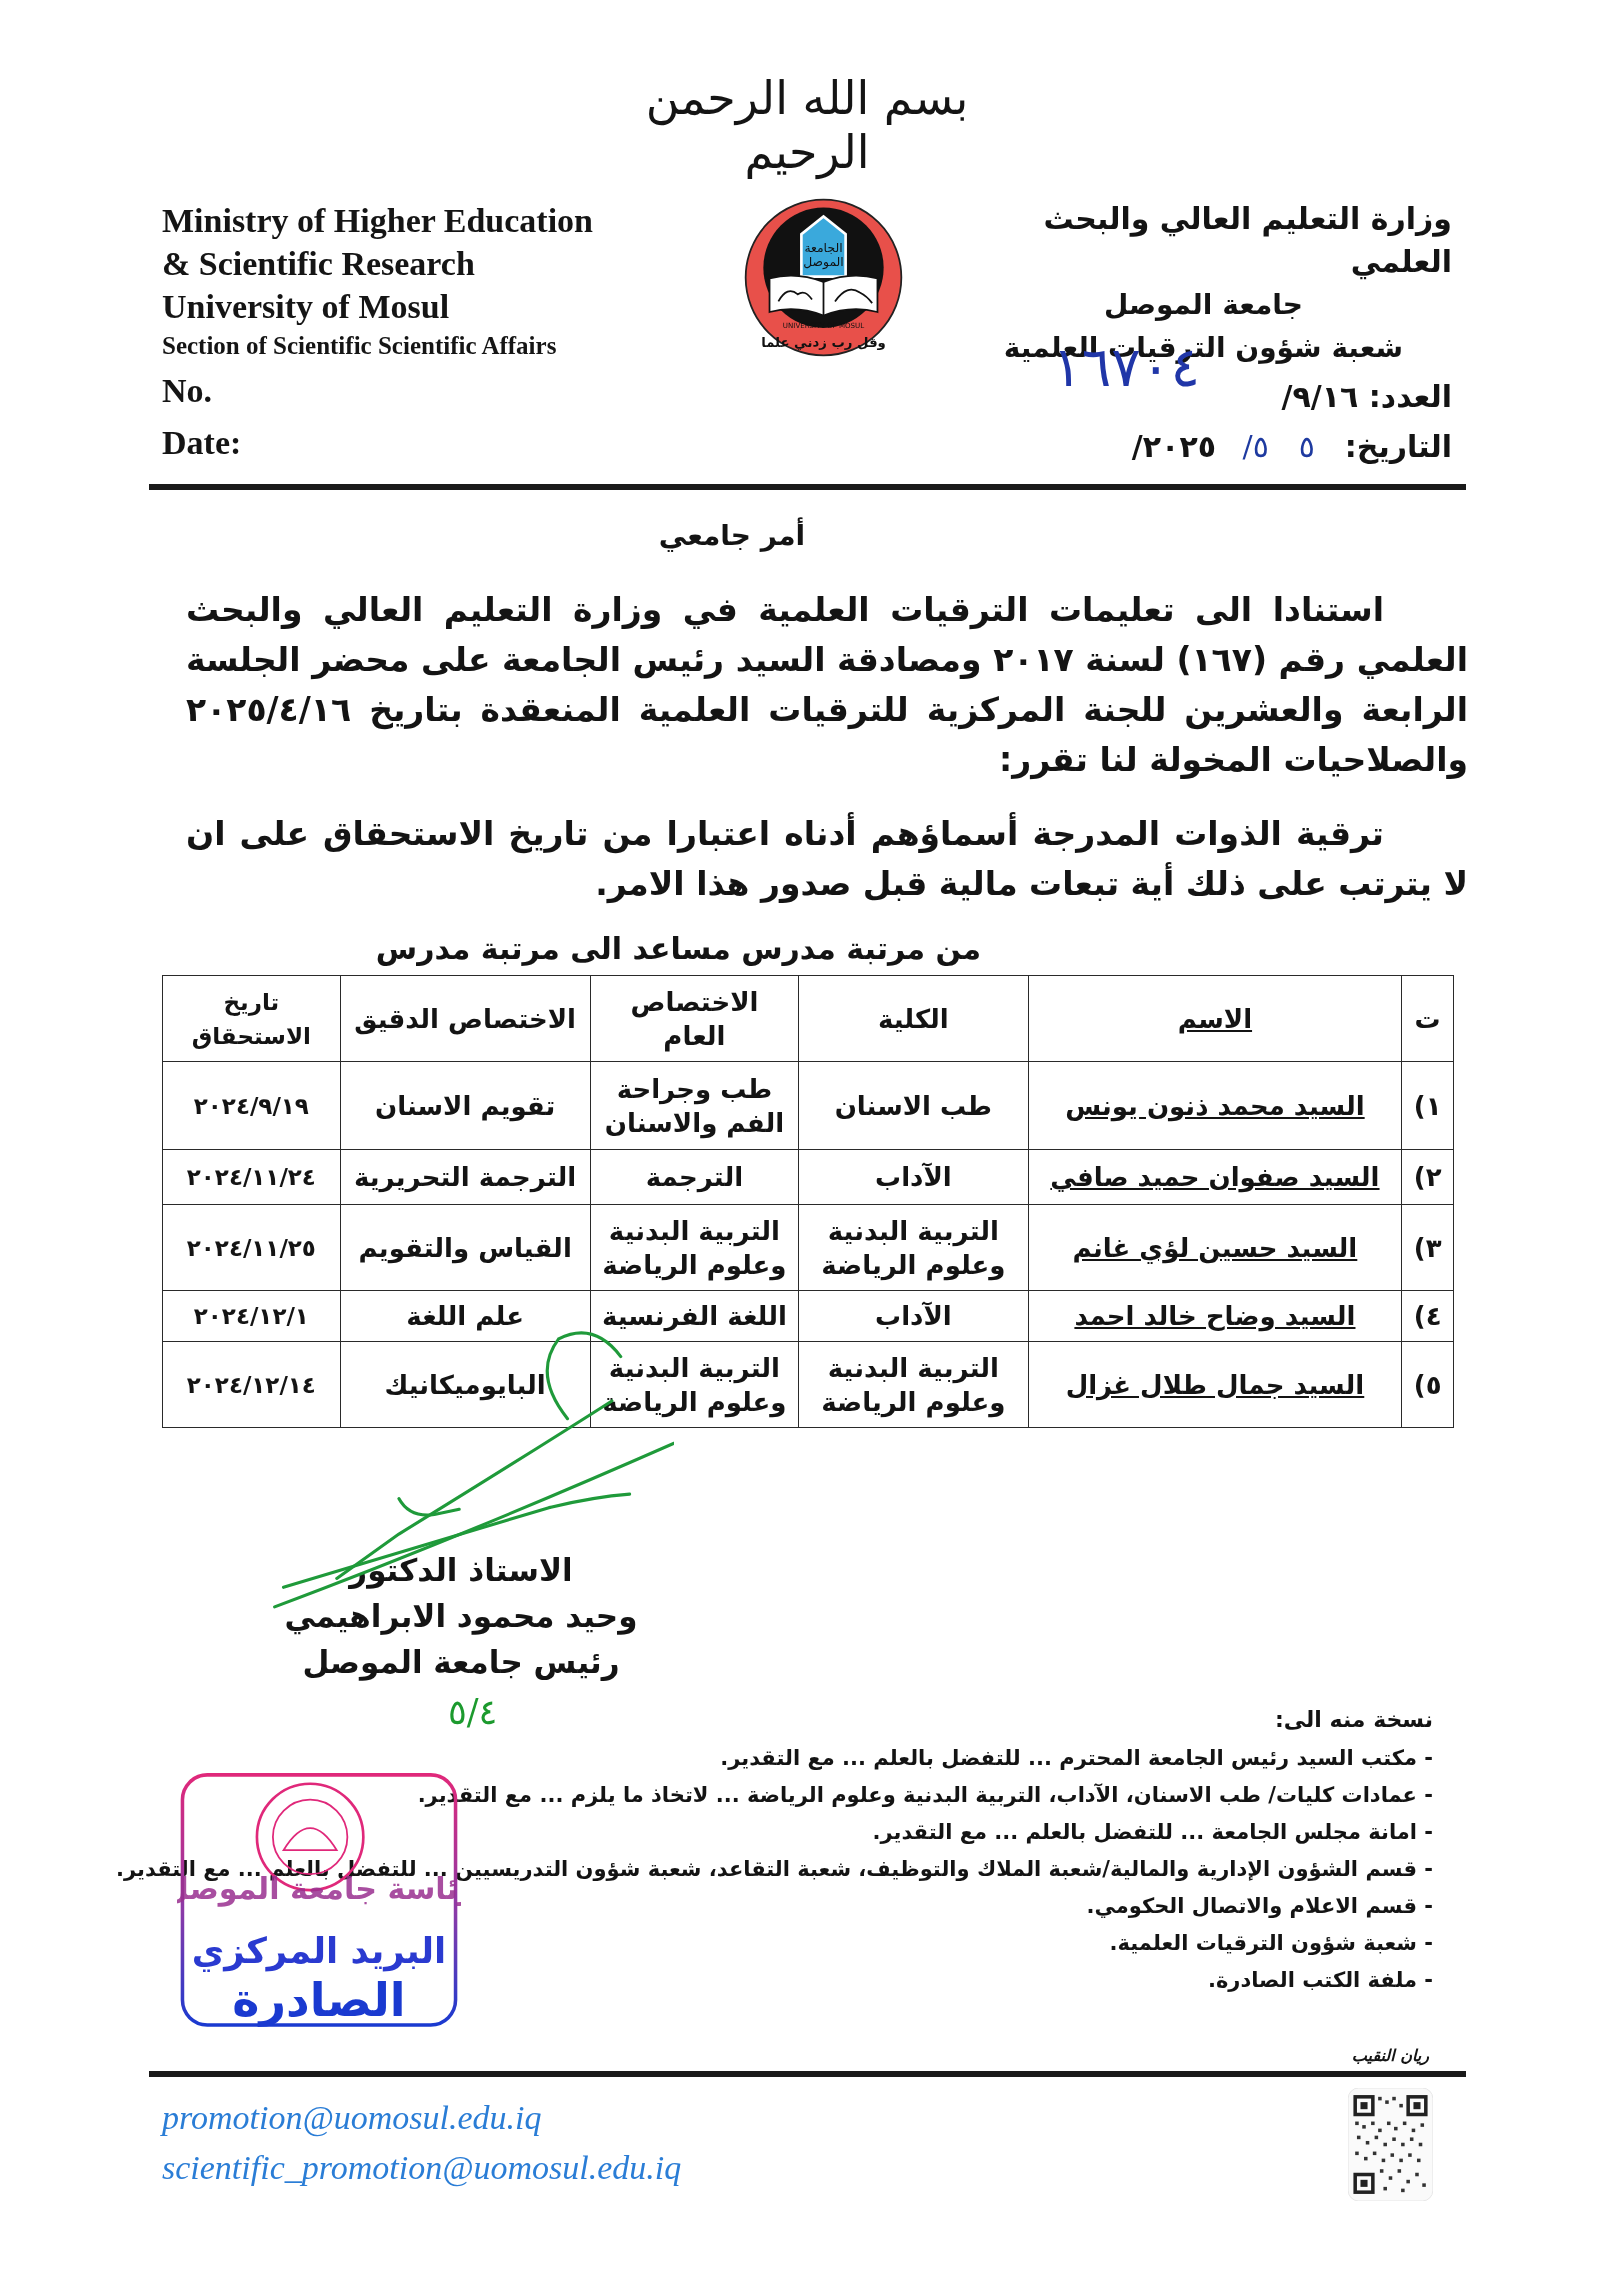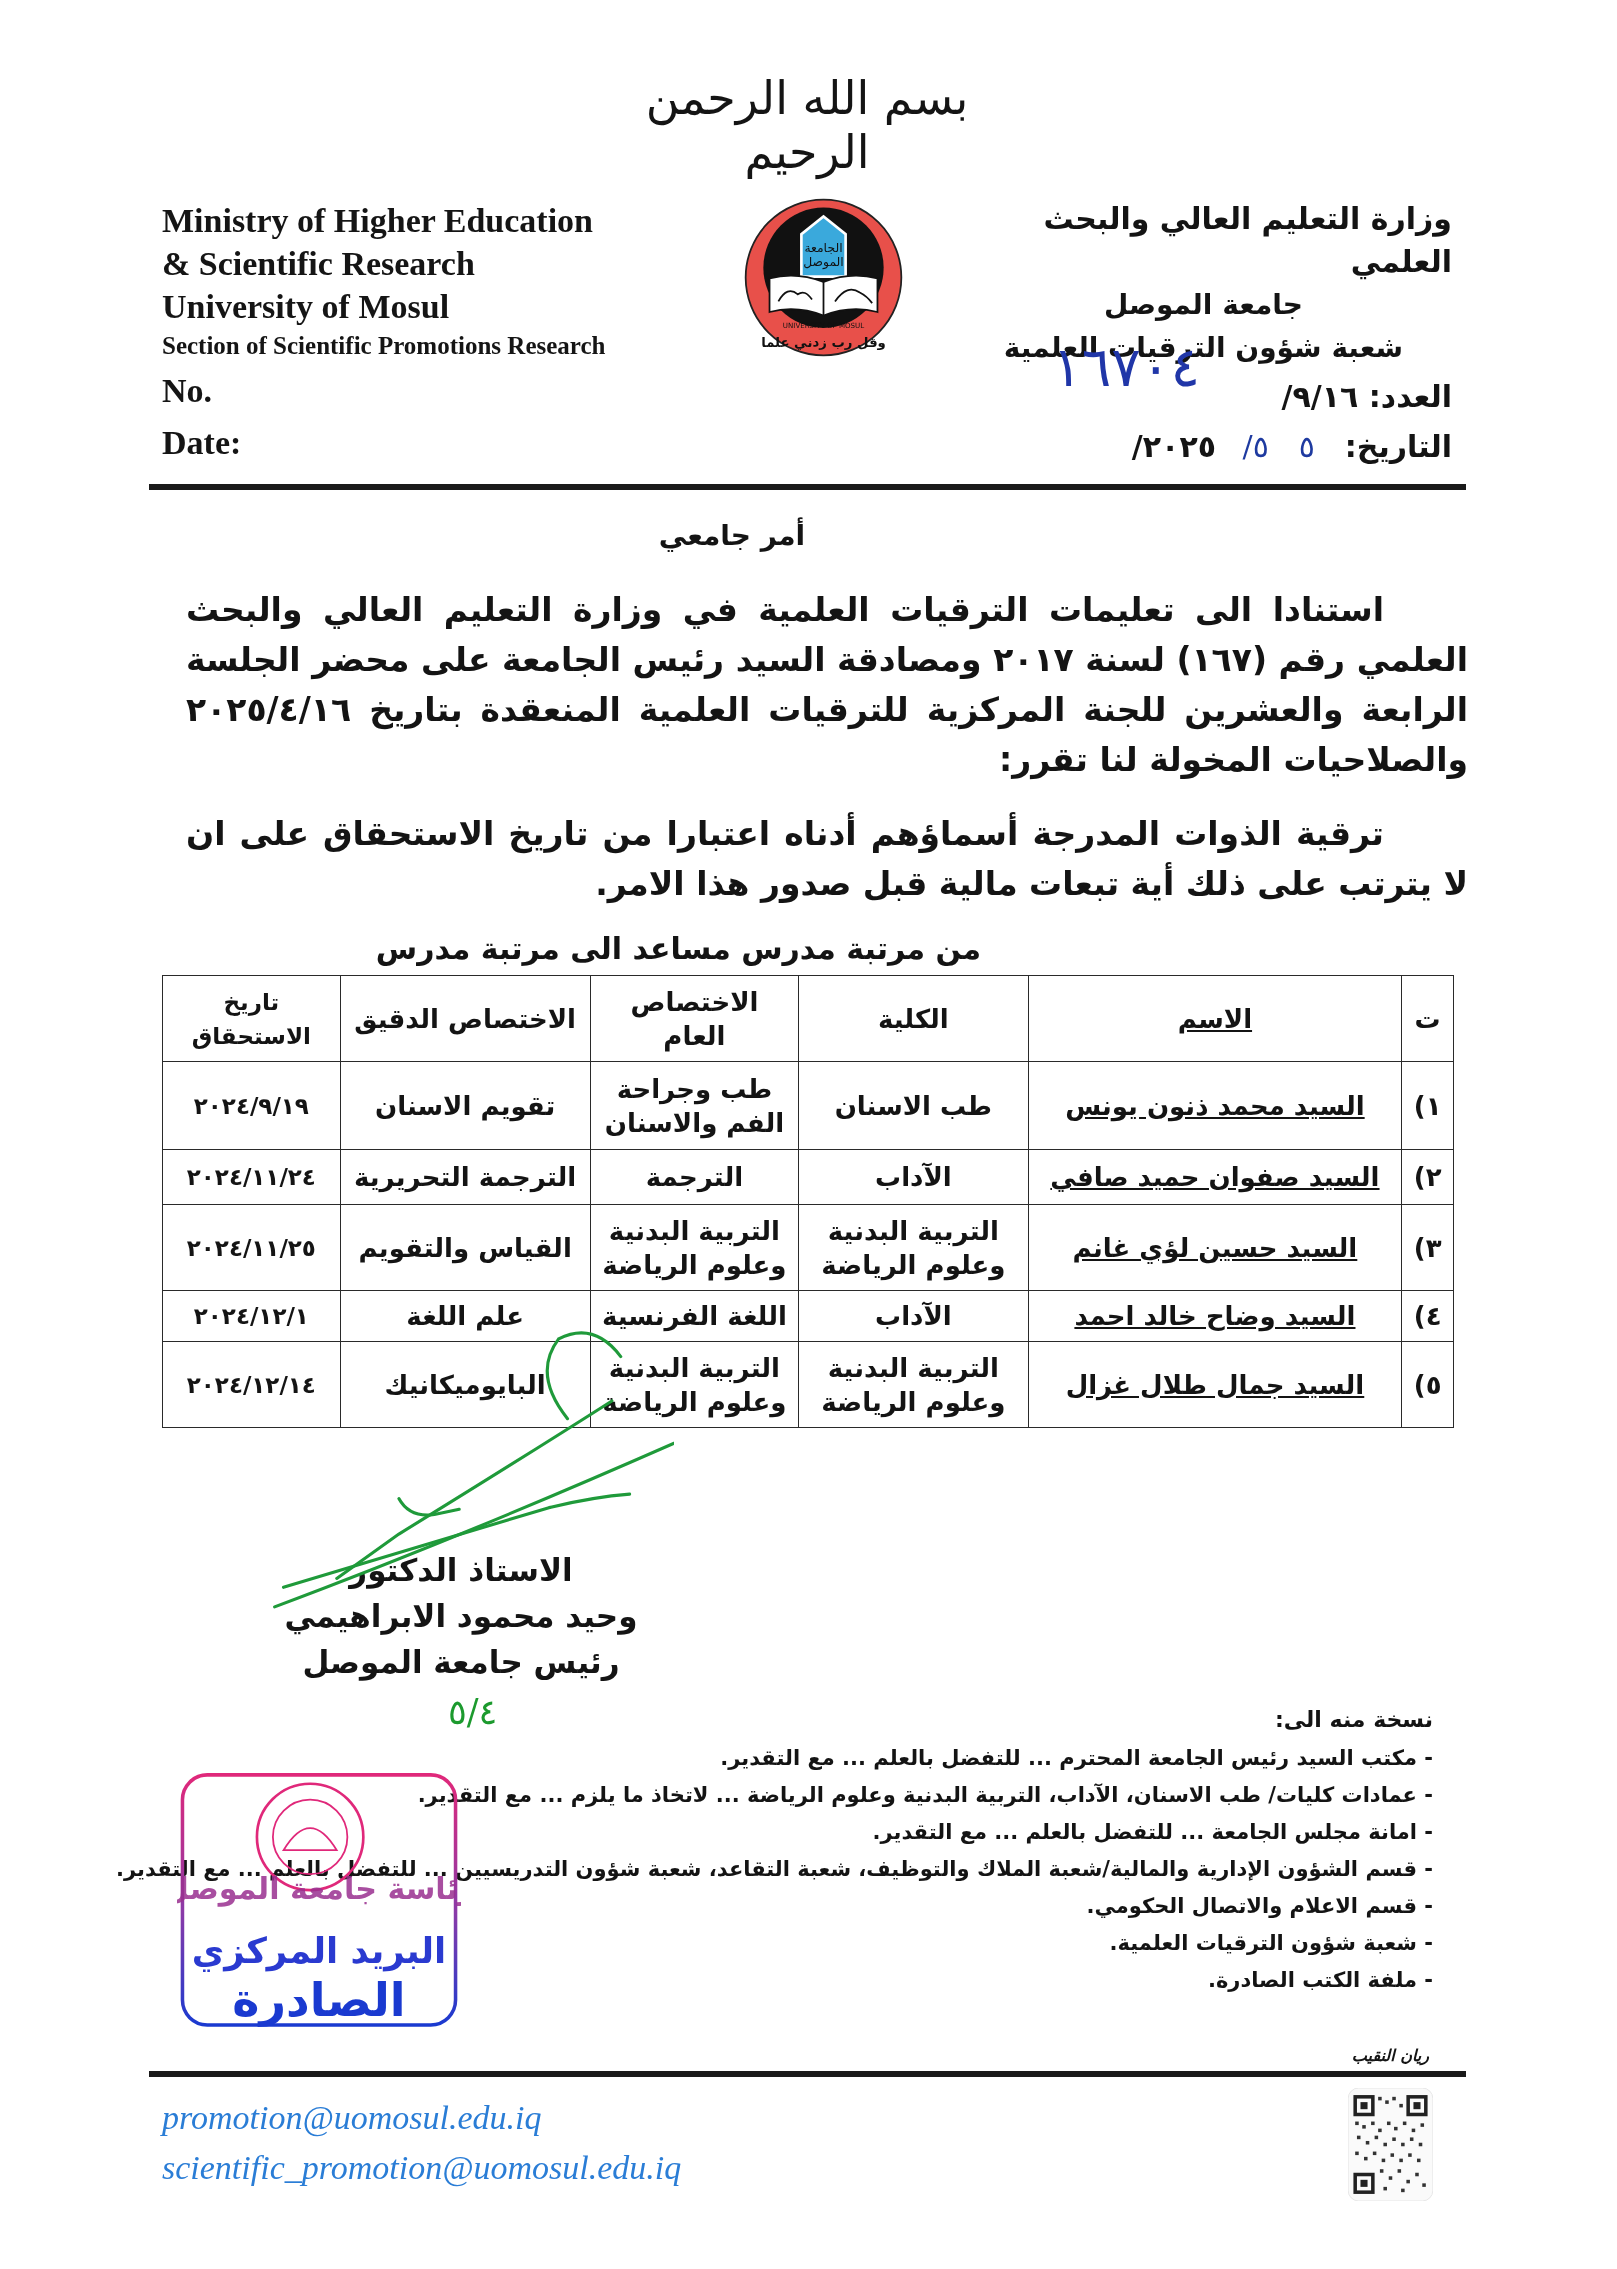--- a/index.html
+++ b/index.html
@@ -72,21 +72,21 @@
 </style>
 </head>
 <body>
 
 <div class="abs basmala">بسم الله الرحمن الرحيم</div>
 
 <div class="abs en-head">
   <div class="l1">Ministry of Higher Education</div>
   <div class="l1">&amp; Scientific Research</div>
   <div class="l1">University of Mosul</div>
-  <div class="l2">Section of Scientific Promotions Research</div>
+  <div class="l2">Section of Scientific Scientific Affairs</div>
   <div class="l3">No.</div>
   <div class="l3">Date:</div>
 </div>
 
 <div class="abs logo">
   <svg width="161" height="161" viewBox="0 0 182 182">
     <circle cx="91" cy="91" r="88" fill="#e8504a" stroke="#222" stroke-width="2"></circle>
     <circle cx="91" cy="80" r="68" fill="#111"></circle>
     <path d="M66 90 L66 42 L91 22 L116 42 L116 90 Z" fill="#3aa9dc" stroke="#fff" stroke-width="3"></path>
     <text x="91" y="62" text-anchor="middle" font-size="14" font-family="DejaVu Sans, sans-serif" fill="#111">الجامعة</text>

